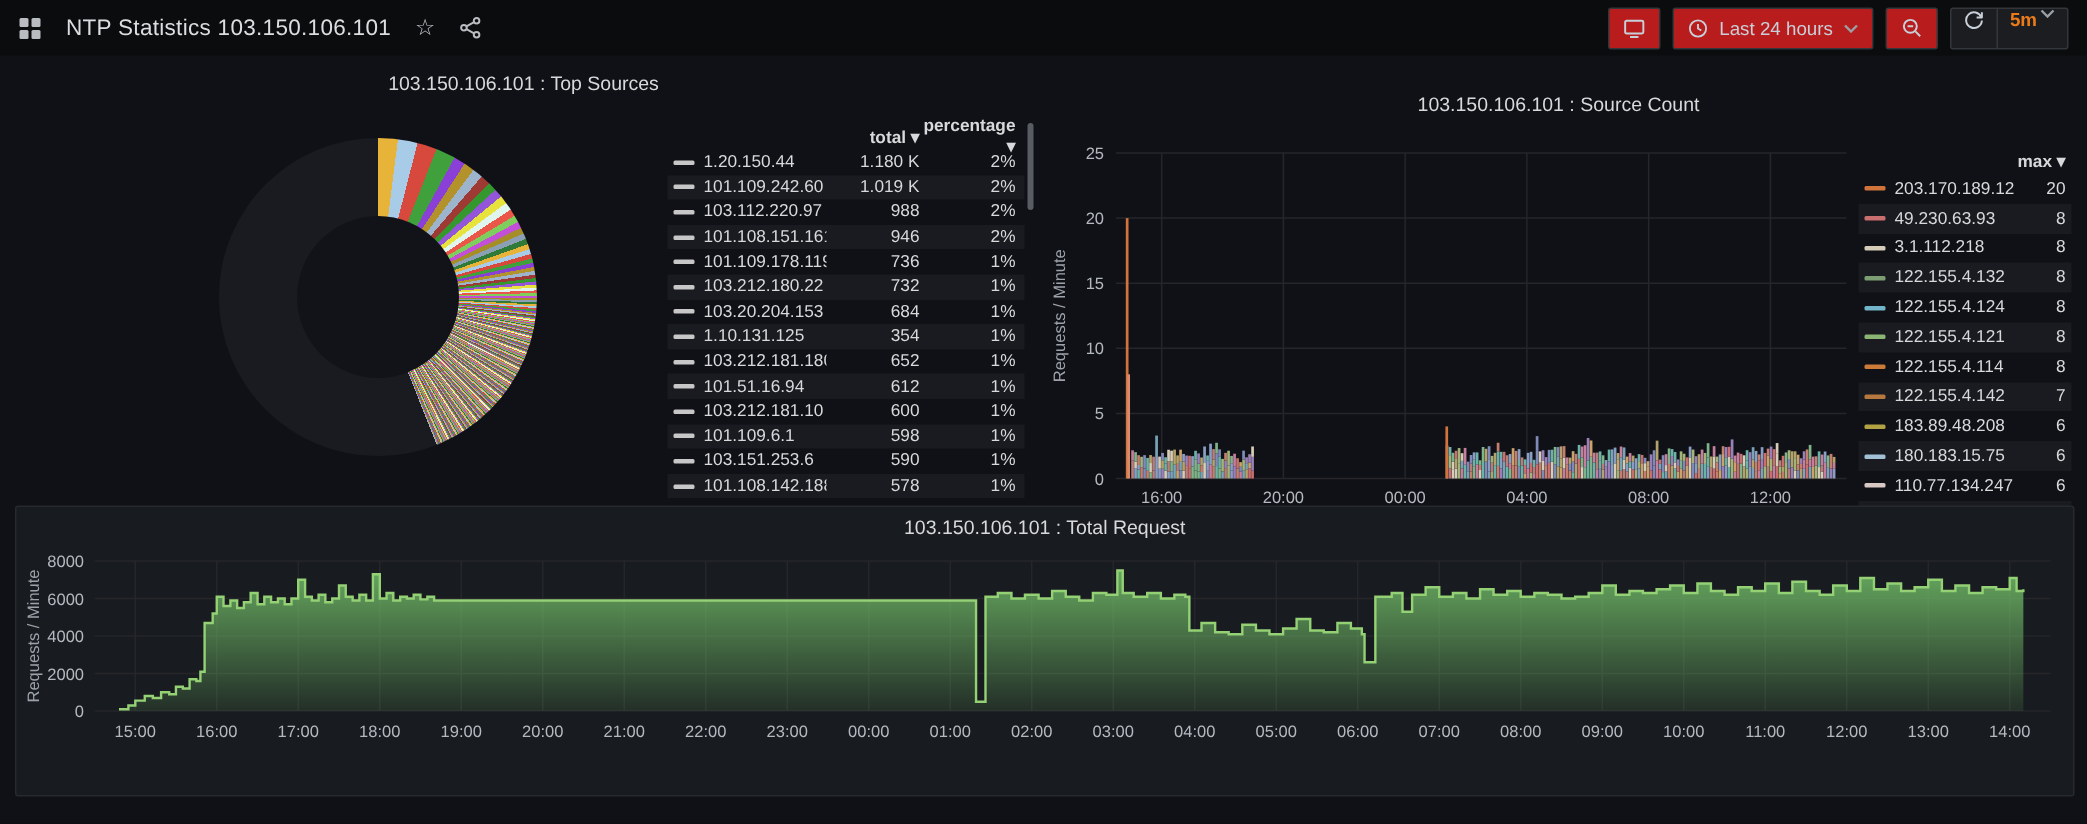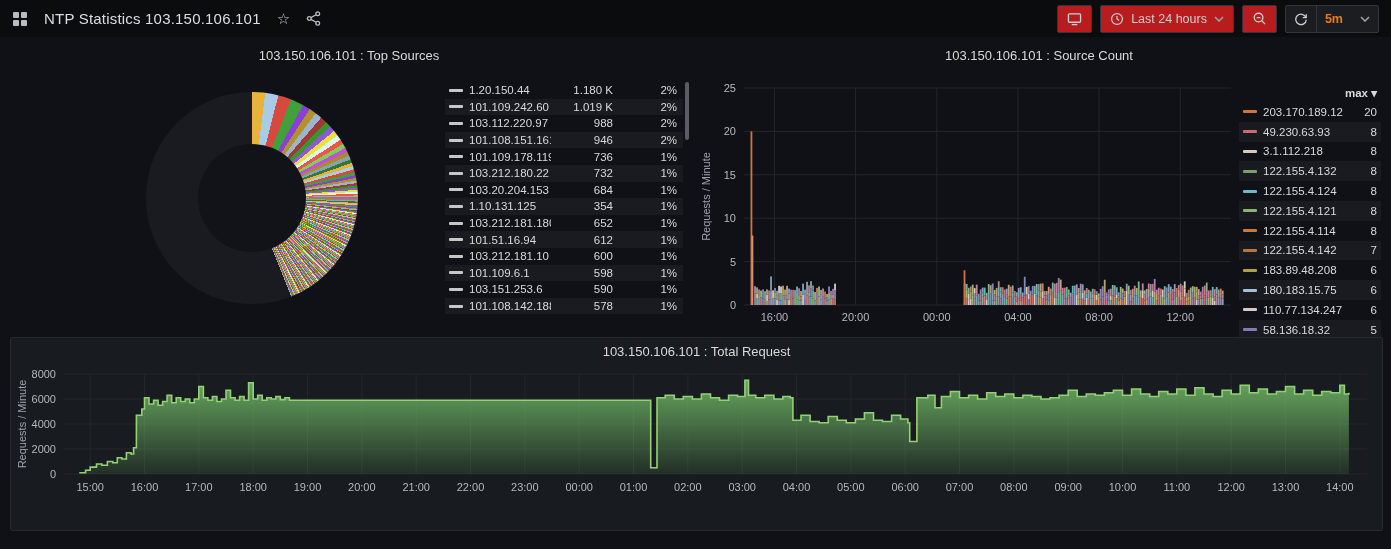--- a/index.html
+++ b/index.html
@@ -9,29 +9,29 @@
   .topnav{position:absolute;left:0;top:0;right:0;height:37px;background:#0b0c0e;
           display:flex;align-items:center;justify-content:space-between;padding:0 12px;box-sizing:border-box;}
   .nav-left{display:flex;align-items:center;gap:16px;}
   .nav-title{font-size:15px;font-weight:500;color:#dcdde0;letter-spacing:.2px;cursor:pointer;}
   .icon-btn{display:flex;align-items:center;justify-content:center;color:#b9bcc1;cursor:pointer;background:none;border:none;padding:0;}
   .star-glyph{font-size:15px;line-height:1;color:#c7cacd;}
   .nav-right{display:flex;align-items:center;gap:8px;}
   .navbtn{display:flex;align-items:center;gap:7px;height:28px;padding:0 9px;background:#b91c1c;
           border:1px solid #33363b;border-radius:2px;color:#c7d0d9;font-size:12.5px;cursor:pointer;box-sizing:border-box;}
   .navgroup{display:flex;align-items:stretch;height:28px;background:#1b1d21;border:1px solid #33363b;border-radius:2px;box-sizing:border-box;}
-  .navgroup .seg{display:flex;align-items:center;gap:17px;padding:0 8px;cursor:pointer;}
+  .navgroup .seg{display:flex;gap:2px;padding:0 8px;cursor:pointer;}
   .navgroup .seg + .seg{border-left:1px solid #33363b;}
   .accent{color:#eb7b18;font-weight:700;font-size:12.5px;}
   .chev{display:inline-block;}
   
   .panel-title{position:absolute;left:0;right:0;top:6px;text-align:center;font-size:13px;font-weight:500;color:#d8d9da;cursor:pointer;}
   .panel{position:absolute;box-sizing:border-box;}
   #panel-pie{left:8px;top:42px;width:682px;height:292px;}
-  #panel-sc{left:693px;top:42px;width:692px;height:292px;}
+  #panel-sc{left:693px;top:56px;width:692px;height:292px;}
   #panel-tr{left:10px;top:337px;width:1373px;height:194px;background:#181b1f;border:1px solid #26292e;border-radius:2px;}
   
   #donut{position:absolute;left:138px;top:50px;width:212px;height:212px;border-radius:50%;}
   #donut::after{content:"";position:absolute;left:52px;top:52px;width:108px;height:108px;border-radius:50%;background:#121318;}
   
   .legend{position:absolute;font-size:11.5px;}
   #pie-legend{left:437px;top:40px;width:238px;}
   #sc-legend{left:546px;top:42px;width:142px;}
   .lg-head{display:flex;align-items:center;height:18px;color:#3ba0e8;font-weight:700;}
   .lg-head .sp{flex:1;}
@@ -116,20 +116,25 @@
             </svg>
         </span>
       </div>
     </div>
   </header>
 
   <section class="panel" id="panel-pie">
     <div class="panel-title">103.150.106.101 : Top Sources</div>
     <div id="donut" style="background: conic-gradient(rgb(232, 179, 57) 0deg, rgb(232, 179, 57) 7.2deg, rgb(168, 203, 232) 7.2deg, rgb(168, 203, 232) 14.4deg, rgb(214, 73, 60) 14.4deg, rgb(214, 73, 60) 21.6deg, rgb(63, 160, 60) 21.6deg, rgb(63, 160, 60) 28.8deg, rgb(138, 63, 214) 28.8deg, rgb(138, 63, 214) 33deg, rgb(179, 145, 43) 33deg, rgb(179, 145, 43) 36.97deg, rgb(156, 180, 204) 36.97deg, rgb(156, 180, 204) 40.72deg, rgb(158, 58, 51) 40.72deg, rgb(158, 58, 51) 44.26deg, rgb(53, 152, 47) 44.26deg, rgb(53, 152, 47) 47.61deg, rgb(147, 86, 217) 47.61deg, rgb(147, 86, 217) 50.78deg, rgb(232, 226, 60) 50.78deg, rgb(232, 226, 60) 53.77deg, rgb(223, 245, 238) 53.77deg, rgb(223, 245, 238) 56.6deg, rgb(234, 86, 72) 56.6deg, rgb(234, 86, 72) 59.27deg, rgb(126, 206, 94) 59.27deg, rgb(126, 206, 94) 61.79deg, rgb(195, 79, 217) 61.79deg, rgb(195, 79, 217) 64.18deg, rgb(165, 142, 39) 64.18deg, rgb(165, 142, 39) 66.43deg, rgb(139, 160, 181) 66.43deg, rgb(139, 160, 181) 68.56deg, rgb(47, 122, 54) 68.56deg, rgb(47, 122, 54) 70.58deg, rgb(232, 179, 57) 70.58deg, rgb(232, 179, 57) 72.48deg, rgb(168, 203, 232) 72.48deg, rgb(168, 203, 232) 74.28deg, rgb(214, 73, 60) 74.28deg, rgb(214, 73, 60) 75.97deg, rgb(63, 160, 60) 75.97deg, rgb(63, 160, 60) 77.58deg, rgb(138, 63, 214) 77.58deg, rgb(138, 63, 214) 79.1deg, rgb(179, 145, 43) 79.1deg, rgb(179, 145, 43) 80.53deg, rgb(156, 180, 204) 80.53deg, rgb(156, 180, 204) 81.89deg, rgb(158, 58, 51) 81.89deg, rgb(158, 58, 51) 83.17deg, rgb(53, 152, 47) 83.17deg, rgb(53, 152, 47) 84.38deg, rgb(147, 86, 217) 84.38deg, rgb(147, 86, 217) 85.52deg, rgb(232, 226, 60) 85.52deg, rgb(232, 226, 60) 86.6deg, rgb(223, 245, 238) 86.6deg, rgb(223, 245, 238) 87.62deg, rgb(234, 86, 72) 87.62deg, rgb(234, 86, 72) 88.59deg, rgb(126, 206, 94) 88.59deg, rgb(126, 206, 94) 89.5deg, rgb(195, 79, 217) 89.5deg, rgb(195, 79, 217) 90.36deg, rgb(165, 142, 39) 90.36deg, rgb(165, 142, 39) 91.17deg, rgb(139, 160, 181) 91.17deg, rgb(139, 160, 181) 91.94deg, rgb(47, 122, 54) 91.94deg, rgb(47, 122, 54) 92.67deg, rgb(232, 179, 57) 92.67deg, rgb(232, 179, 57) 93.36deg, rgb(168, 203, 232) 93.36deg, rgb(168, 203, 232) 94.01deg, rgb(214, 73, 60) 94.01deg, rgb(214, 73, 60) 94.62deg, rgb(63, 160, 60) 94.62deg, rgb(63, 160, 60) 95.2deg, rgb(138, 63, 214) 95.2deg, rgb(138, 63, 214) 95.75deg, rgb(179, 145, 43) 95.75deg, rgb(179, 145, 43) 96.27deg, rgb(156, 180, 204) 96.27deg, rgb(156, 180, 204) 96.75deg, rgb(158, 58, 51) 96.75deg, rgb(158, 58, 51) 97.22deg, rgb(53, 152, 47) 97.22deg, rgb(53, 152, 47) 97.65deg, rgb(147, 86, 217) 97.65deg, rgb(147, 86, 217) 98.07deg, rgb(232, 226, 60) 98.07deg, rgb(232, 226, 60) 98.46deg, rgb(223, 245, 238) 98.46deg, rgb(223, 245, 238) 98.83deg, rgb(234, 86, 72) 98.83deg, rgb(234, 86, 72) 99.18deg, rgb(126, 206, 94) 99.18deg, rgb(126, 206, 94) 99.52deg, rgb(195, 79, 217) 99.52deg, rgb(195, 79, 217) 99.86deg, rgb(165, 142, 39) 99.86deg, rgb(165, 142, 39) 100.2deg, rgb(139, 160, 181) 100.2deg, rgb(139, 160, 181) 100.54deg, rgb(47, 122, 54) 100.54deg, rgb(47, 122, 54) 100.88deg, rgb(232, 179, 57) 100.88deg, rgb(232, 179, 57) 101.22deg, rgb(168, 203, 232) 101.22deg, rgb(168, 203, 232) 101.56deg, rgb(214, 73, 60) 101.56deg, rgb(214, 73, 60) 101.9deg, rgb(63, 160, 60) 101.9deg, rgb(63, 160, 60) 102.24deg, rgb(138, 63, 214) 102.24deg, rgb(138, 63, 214) 102.58deg, rgb(179, 145, 43) 102.58deg, rgb(179, 145, 43) 102.92deg, rgb(156, 180, 204) 102.92deg, rgb(156, 180, 204) 103.26deg, rgb(158, 58, 51) 103.26deg, rgb(158, 58, 51) 103.6deg, rgb(53, 152, 47) 103.6deg, rgb(53, 152, 47) 103.94deg, rgb(147, 86, 217) 103.94deg, rgb(147, 86, 217) 104.28deg, rgb(232, 226, 60) 104.28deg, rgb(232, 226, 60) 104.62deg, rgb(223, 245, 238) 104.62deg, rgb(223, 245, 238) 104.96deg, rgb(234, 86, 72) 104.96deg, rgb(234, 86, 72) 105.3deg, rgb(126, 206, 94) 105.3deg, rgb(126, 206, 94) 105.64deg, rgb(195, 79, 217) 105.64deg, rgb(195, 79, 217) 105.98deg, rgb(165, 142, 39) 105.98deg, rgb(165, 142, 39) 106.32deg, rgb(139, 160, 181) 106.32deg, rgb(139, 160, 181) 106.66deg, rgb(47, 122, 54) 106.66deg, rgb(47, 122, 54) 107deg, rgb(232, 179, 57) 107deg, rgb(232, 179, 57) 107.34deg, rgb(168, 203, 232) 107.34deg, rgb(168, 203, 232) 107.68deg, rgb(214, 73, 60) 107.68deg, rgb(214, 73, 60) 108.02deg, rgb(63, 160, 60) 108.02deg, rgb(63, 160, 60) 108.36deg, rgb(138, 63, 214) 108.36deg, rgb(138, 63, 214) 108.7deg, rgb(179, 145, 43) 108.7deg, rgb(179, 145, 43) 109.04deg, rgb(156, 180, 204) 109.04deg, rgb(156, 180, 204) 109.38deg, rgb(158, 58, 51) 109.38deg, rgb(158, 58, 51) 109.72deg, rgb(53, 152, 47) 109.72deg, rgb(53, 152, 47) 110.06deg, rgb(147, 86, 217) 110.06deg, rgb(147, 86, 217) 110.4deg, rgb(232, 226, 60) 110.4deg, rgb(232, 226, 60) 110.74deg, rgb(223, 245, 238) 110.74deg, rgb(223, 245, 238) 111.08deg, rgb(234, 86, 72) 111.08deg, rgb(234, 86, 72) 111.42deg, rgb(126, 206, 94) 111.42deg, rgb(126, 206, 94) 111.76deg, rgb(195, 79, 217) 111.76deg, rgb(195, 79, 217) 112.1deg, rgb(165, 142, 39) 112.1deg, rgb(165, 142, 39) 112.44deg, rgb(139, 160, 181) 112.44deg, rgb(139, 160, 181) 112.78deg, rgb(47, 122, 54) 112.78deg, rgb(47, 122, 54) 113.12deg, rgb(232, 179, 57) 113.12deg, rgb(232, 179, 57) 113.46deg, rgb(168, 203, 232) 113.46deg, rgb(168, 203, 232) 113.8deg, rgb(214, 73, 60) 113.8deg, rgb(214, 73, 60) 114.14deg, rgb(63, 160, 60) 114.14deg, rgb(63, 160, 60) 114.48deg, rgb(138, 63, 214) 114.48deg, rgb(138, 63, 214) 114.82deg, rgb(179, 145, 43) 114.82deg, rgb(179, 145, 43) 115.16deg, rgb(156, 180, 204) 115.16deg, rgb(156, 180, 204) 115.5deg, rgb(158, 58, 51) 115.5deg, rgb(158, 58, 51) 115.84deg, rgb(53, 152, 47) 115.84deg, rgb(53, 152, 47) 116.18deg, rgb(147, 86, 217) 116.18deg, rgb(147, 86, 217) 116.52deg, rgb(232, 226, 60) 116.52deg, rgb(232, 226, 60) 116.86deg, rgb(223, 245, 238) 116.86deg, rgb(223, 245, 238) 117.2deg, rgb(234, 86, 72) 117.2deg, rgb(234, 86, 72) 117.54deg, rgb(126, 206, 94) 117.54deg, rgb(126, 206, 94) 117.88deg, rgb(195, 79, 217) 117.88deg, rgb(195, 79, 217) 118.22deg, rgb(165, 142, 39) 118.22deg, rgb(165, 142, 39) 118.56deg, rgb(139, 160, 181) 118.56deg, rgb(139, 160, 181) 118.9deg, rgb(47, 122, 54) 118.9deg, rgb(47, 122, 54) 119.24deg, rgb(232, 179, 57) 119.24deg, rgb(232, 179, 57) 119.58deg, rgb(168, 203, 232) 119.58deg, rgb(168, 203, 232) 119.92deg, rgb(214, 73, 60) 119.92deg, rgb(214, 73, 60) 120.26deg, rgb(63, 160, 60) 120.26deg, rgb(63, 160, 60) 120.6deg, rgb(138, 63, 214) 120.6deg, rgb(138, 63, 214) 120.94deg, rgb(179, 145, 43) 120.94deg, rgb(179, 145, 43) 121.28deg, rgb(156, 180, 204) 121.28deg, rgb(156, 180, 204) 121.62deg, rgb(158, 58, 51) 121.62deg, rgb(158, 58, 51) 121.96deg, rgb(53, 152, 47) 121.96deg, rgb(53, 152, 47) 122.3deg, rgb(147, 86, 217) 122.3deg, rgb(147, 86, 217) 122.64deg, rgb(232, 226, 60) 122.64deg, rgb(232, 226, 60) 122.98deg, rgb(223, 245, 238) 122.98deg, rgb(223, 245, 238) 123.32deg, rgb(234, 86, 72) 123.32deg, rgb(234, 86, 72) 123.66deg, rgb(126, 206, 94) 123.66deg, rgb(126, 206, 94) 124deg, rgb(195, 79, 217) 124deg, rgb(195, 79, 217) 124.34deg, rgb(165, 142, 39) 124.34deg, rgb(165, 142, 39) 124.68deg, rgb(139, 160, 181) 124.68deg, rgb(139, 160, 181) 125.02deg, rgb(47, 122, 54) 125.02deg, rgb(47, 122, 54) 125.36deg, rgb(232, 179, 57) 125.36deg, rgb(232, 179, 57) 125.7deg, rgb(168, 203, 232) 125.7deg, rgb(168, 203, 232) 126.04deg, rgb(214, 73, 60) 126.04deg, rgb(214, 73, 60) 126.38deg, rgb(63, 160, 60) 126.38deg, rgb(63, 160, 60) 126.72deg, rgb(138, 63, 214) 126.72deg, rgb(138, 63, 214) 127.06deg, rgb(179, 145, 43) 127.06deg, rgb(179, 145, 43) 127.4deg, rgb(156, 180, 204) 127.4deg, rgb(156, 180, 204) 127.74deg, rgb(158, 58, 51) 127.74deg, rgb(158, 58, 51) 128.08deg, rgb(53, 152, 47) 128.08deg, rgb(53, 152, 47) 128.42deg, rgb(147, 86, 217) 128.42deg, rgb(147, 86, 217) 128.76deg, rgb(232, 226, 60) 128.76deg, rgb(232, 226, 60) 129.1deg, rgb(223, 245, 238) 129.1deg, rgb(223, 245, 238) 129.44deg, rgb(234, 86, 72) 129.44deg, rgb(234, 86, 72) 129.78deg, rgb(126, 206, 94) 129.78deg, rgb(126, 206, 94) 130.12deg, rgb(195, 79, 217) 130.12deg, rgb(195, 79, 217) 130.46deg, rgb(165, 142, 39) 130.46deg, rgb(165, 142, 39) 130.8deg, rgb(139, 160, 181) 130.8deg, rgb(139, 160, 181) 131.14deg, rgb(47, 122, 54) 131.14deg, rgb(47, 122, 54) 131.48deg, rgb(232, 179, 57) 131.48deg, rgb(232, 179, 57) 131.82deg, rgb(168, 203, 232) 131.82deg, rgb(168, 203, 232) 132.16deg, rgb(214, 73, 60) 132.16deg, rgb(214, 73, 60) 132.5deg, rgb(63, 160, 60) 132.5deg, rgb(63, 160, 60) 132.84deg, rgb(138, 63, 214) 132.84deg, rgb(138, 63, 214) 133.18deg, rgb(179, 145, 43) 133.18deg, rgb(179, 145, 43) 133.52deg, rgb(156, 180, 204) 133.52deg, rgb(156, 180, 204) 133.86deg, rgb(158, 58, 51) 133.86deg, rgb(158, 58, 51) 134.2deg, rgb(53, 152, 47) 134.2deg, rgb(53, 152, 47) 134.54deg, rgb(147, 86, 217) 134.54deg, rgb(147, 86, 217) 134.88deg, rgb(232, 226, 60) 134.88deg, rgb(232, 226, 60) 135.22deg, rgb(223, 245, 238) 135.22deg, rgb(223, 245, 238) 135.56deg, rgb(234, 86, 72) 135.56deg, rgb(234, 86, 72) 135.9deg, rgb(126, 206, 94) 135.9deg, rgb(126, 206, 94) 136.24deg, rgb(195, 79, 217) 136.24deg, rgb(195, 79, 217) 136.58deg, rgb(165, 142, 39) 136.58deg, rgb(165, 142, 39) 136.92deg, rgb(139, 160, 181) 136.92deg, rgb(139, 160, 181) 137.26deg, rgb(47, 122, 54) 137.26deg, rgb(47, 122, 54) 137.6deg, rgb(232, 179, 57) 137.6deg, rgb(232, 179, 57) 137.94deg, rgb(168, 203, 232) 137.94deg, rgb(168, 203, 232) 138.28deg, rgb(214, 73, 60) 138.28deg, rgb(214, 73, 60) 138.62deg, rgb(63, 160, 60) 138.62deg, rgb(63, 160, 60) 138.96deg, rgb(138, 63, 214) 138.96deg, rgb(138, 63, 214) 139.3deg, rgb(179, 145, 43) 139.3deg, rgb(179, 145, 43) 139.64deg, rgb(156, 180, 204) 139.64deg, rgb(156, 180, 204) 139.98deg, rgb(158, 58, 51) 139.98deg, rgb(158, 58, 51) 140.32deg, rgb(53, 152, 47) 140.32deg, rgb(53, 152, 47) 140.66deg, rgb(147, 86, 217) 140.66deg, rgb(147, 86, 217) 141deg, rgb(232, 226, 60) 141deg, rgb(232, 226, 60) 141.34deg, rgb(223, 245, 238) 141.34deg, rgb(223, 245, 238) 141.68deg, rgb(234, 86, 72) 141.68deg, rgb(234, 86, 72) 142.02deg, rgb(126, 206, 94) 142.02deg, rgb(126, 206, 94) 142.36deg, rgb(195, 79, 217) 142.36deg, rgb(195, 79, 217) 142.7deg, rgb(165, 142, 39) 142.7deg, rgb(165, 142, 39) 143.04deg, rgb(139, 160, 181) 143.04deg, rgb(139, 160, 181) 143.38deg, rgb(47, 122, 54) 143.38deg, rgb(47, 122, 54) 143.72deg, rgb(232, 179, 57) 143.72deg, rgb(232, 179, 57) 144.06deg, rgb(168, 203, 232) 144.06deg, rgb(168, 203, 232) 144.4deg, rgb(214, 73, 60) 144.4deg, rgb(214, 73, 60) 144.74deg, rgb(63, 160, 60) 144.74deg, rgb(63, 160, 60) 145.08deg, rgb(138, 63, 214) 145.08deg, rgb(138, 63, 214) 145.42deg, rgb(179, 145, 43) 145.42deg, rgb(179, 145, 43) 145.76deg, rgb(156, 180, 204) 145.76deg, rgb(156, 180, 204) 146.1deg, rgb(158, 58, 51) 146.1deg, rgb(158, 58, 51) 146.44deg, rgb(53, 152, 47) 146.44deg, rgb(53, 152, 47) 146.78deg, rgb(147, 86, 217) 146.78deg, rgb(147, 86, 217) 147.12deg, rgb(232, 226, 60) 147.12deg, rgb(232, 226, 60) 147.46deg, rgb(223, 245, 238) 147.46deg, rgb(223, 245, 238) 147.8deg, rgb(234, 86, 72) 147.8deg, rgb(234, 86, 72) 148.14deg, rgb(126, 206, 94) 148.14deg, rgb(126, 206, 94) 148.48deg, rgb(195, 79, 217) 148.48deg, rgb(195, 79, 217) 148.82deg, rgb(165, 142, 39) 148.82deg, rgb(165, 142, 39) 149.16deg, rgb(139, 160, 181) 149.16deg, rgb(139, 160, 181) 149.5deg, rgb(47, 122, 54) 149.5deg, rgb(47, 122, 54) 149.84deg, rgb(232, 179, 57) 149.84deg, rgb(232, 179, 57) 150.18deg, rgb(168, 203, 232) 150.18deg, rgb(168, 203, 232) 150.52deg, rgb(214, 73, 60) 150.52deg, rgb(214, 73, 60) 150.86deg, rgb(63, 160, 60) 150.86deg, rgb(63, 160, 60) 151.2deg, rgb(138, 63, 214) 151.2deg, rgb(138, 63, 214) 151.54deg, rgb(179, 145, 43) 151.54deg, rgb(179, 145, 43) 151.88deg, rgb(156, 180, 204) 151.88deg, rgb(156, 180, 204) 152.22deg, rgb(158, 58, 51) 152.22deg, rgb(158, 58, 51) 152.56deg, rgb(53, 152, 47) 152.56deg, rgb(53, 152, 47) 152.9deg, rgb(147, 86, 217) 152.9deg, rgb(147, 86, 217) 153.24deg, rgb(232, 226, 60) 153.24deg, rgb(232, 226, 60) 153.58deg, rgb(223, 245, 238) 153.58deg, rgb(223, 245, 238) 153.92deg, rgb(234, 86, 72) 153.92deg, rgb(234, 86, 72) 154.26deg, rgb(126, 206, 94) 154.26deg, rgb(126, 206, 94) 154.6deg, rgb(195, 79, 217) 154.6deg, rgb(195, 79, 217) 154.94deg, rgb(165, 142, 39) 154.94deg, rgb(165, 142, 39) 155.28deg, rgb(139, 160, 181) 155.28deg, rgb(139, 160, 181) 155.62deg, rgb(47, 122, 54) 155.62deg, rgb(47, 122, 54) 155.96deg, rgb(232, 179, 57) 155.96deg, rgb(232, 179, 57) 156.3deg, rgb(168, 203, 232) 156.3deg, rgb(168, 203, 232) 156.64deg, rgb(214, 73, 60) 156.64deg, rgb(214, 73, 60) 156.98deg, rgb(63, 160, 60) 156.98deg, rgb(63, 160, 60) 157.32deg, rgb(138, 63, 214) 157.32deg, rgb(138, 63, 214) 157.66deg, rgb(179, 145, 43) 157.66deg, rgb(179, 145, 43) 158deg, rgb(156, 180, 204) 158deg, rgb(156, 180, 204) 158.34deg, rgb(26, 27, 32) 158.34deg, rgb(26, 27, 32) 360deg);"></div>
     <div class="legend" id="pie-legend">
+      <div class="lg-head">
+        <span class="sp"></span>
+        <span class="lg-val col-total"><span>total</span> ▾</span>
+        <span class="lg-val col-pct"><span>percentage</span> ▾</span>
+      </div>
       <div id="pie-rows">
           <div class="lg-row">
             <span class="dash" style="background:#c7c7c7"></span>
             <span class="lg-label">1.20.150.44</span>
             <span class="lg-val col-total">1.180 K</span>
             <span class="lg-val col-pct">2%</span>
           </div>
           <div class="lg-row alt">
             <span class="dash" style="background:#c7c7c7"></span>
             <span class="lg-label">101.109.242.60</span>

